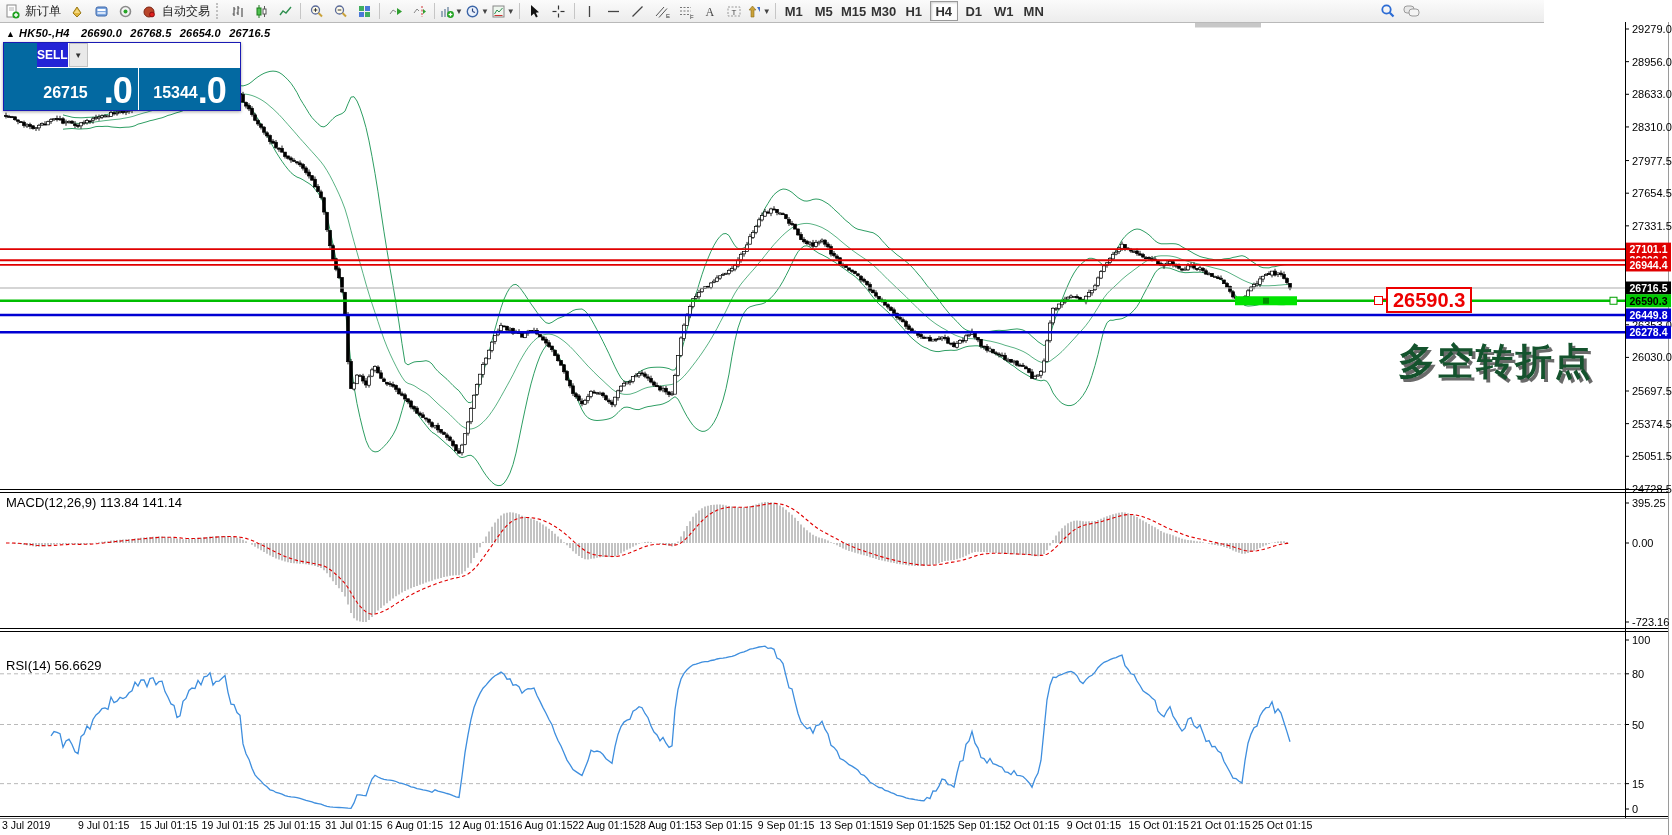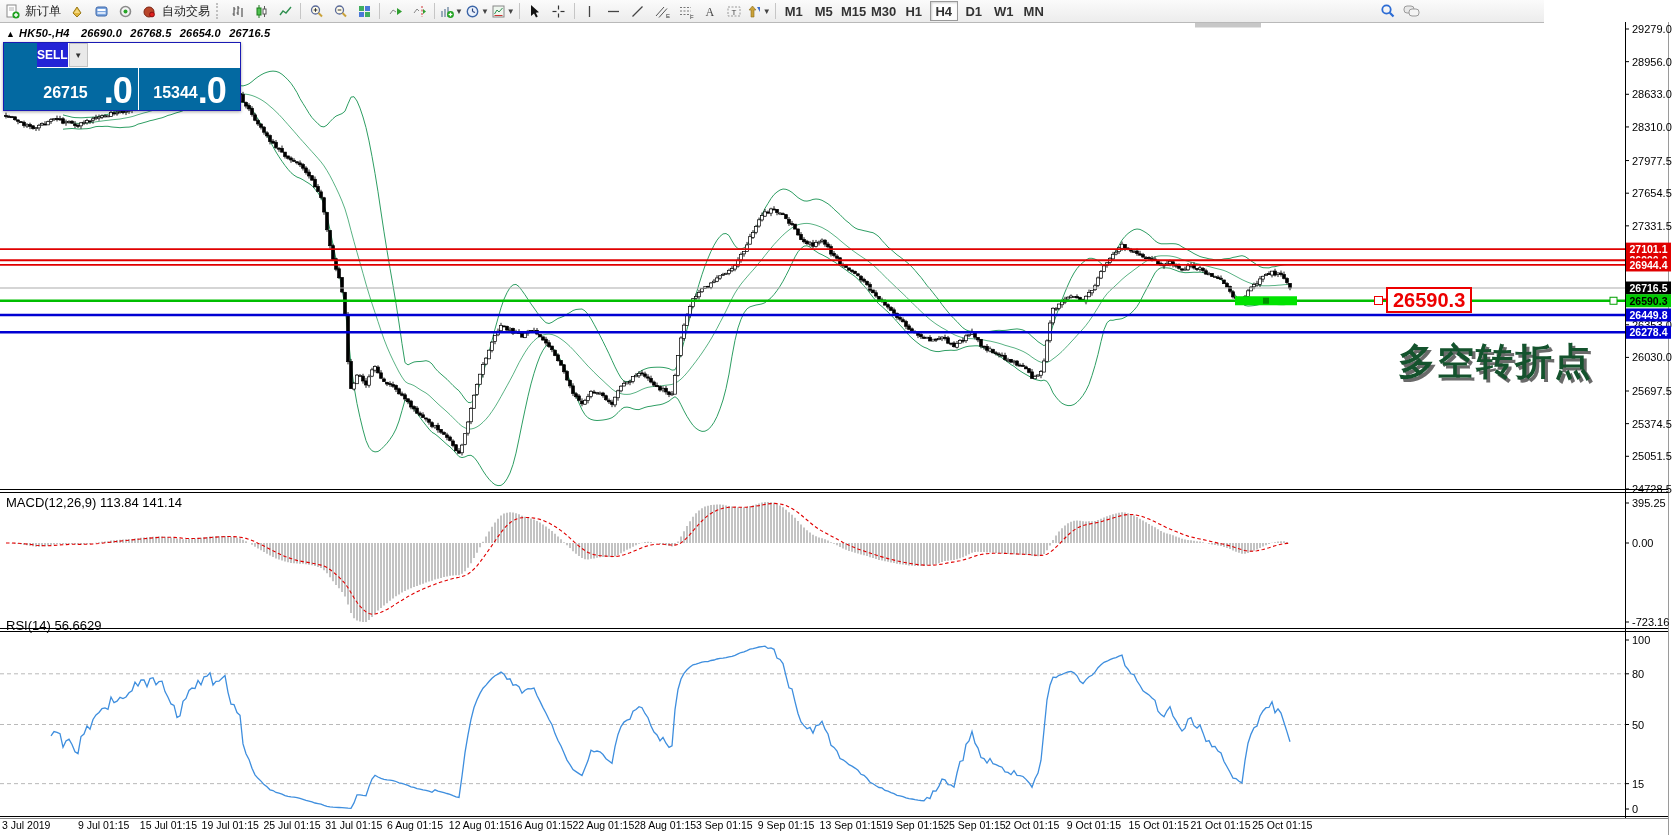--- a/index.html
+++ b/index.html
@@ -1725,18 +1725,18 @@
         <span class="p-big">.0</span>
       </div>
       <div class="tp-price">
         <span class="p-main">15344</span>
         <span class="p-big">.0</span>
       </div>
     </div>
   </div>
 
   <div class="pane-label" style="left:6px;top:495px">MACD(12,26,9) 113.84 141.14</div>
-  <div class="pane-label" style="left:6px;top:618px">RSI(14) 56.6629</div>
+  <div class="pane-label" style="left:6px;top:658px">RSI(14) 56.6629</div>
 
   <div id="callout-handle"></div>
   <div id="price-callout">26590.3</div>
   <div id="cn-note">多空转折点</div>
 </div>
 
 </body></html>

